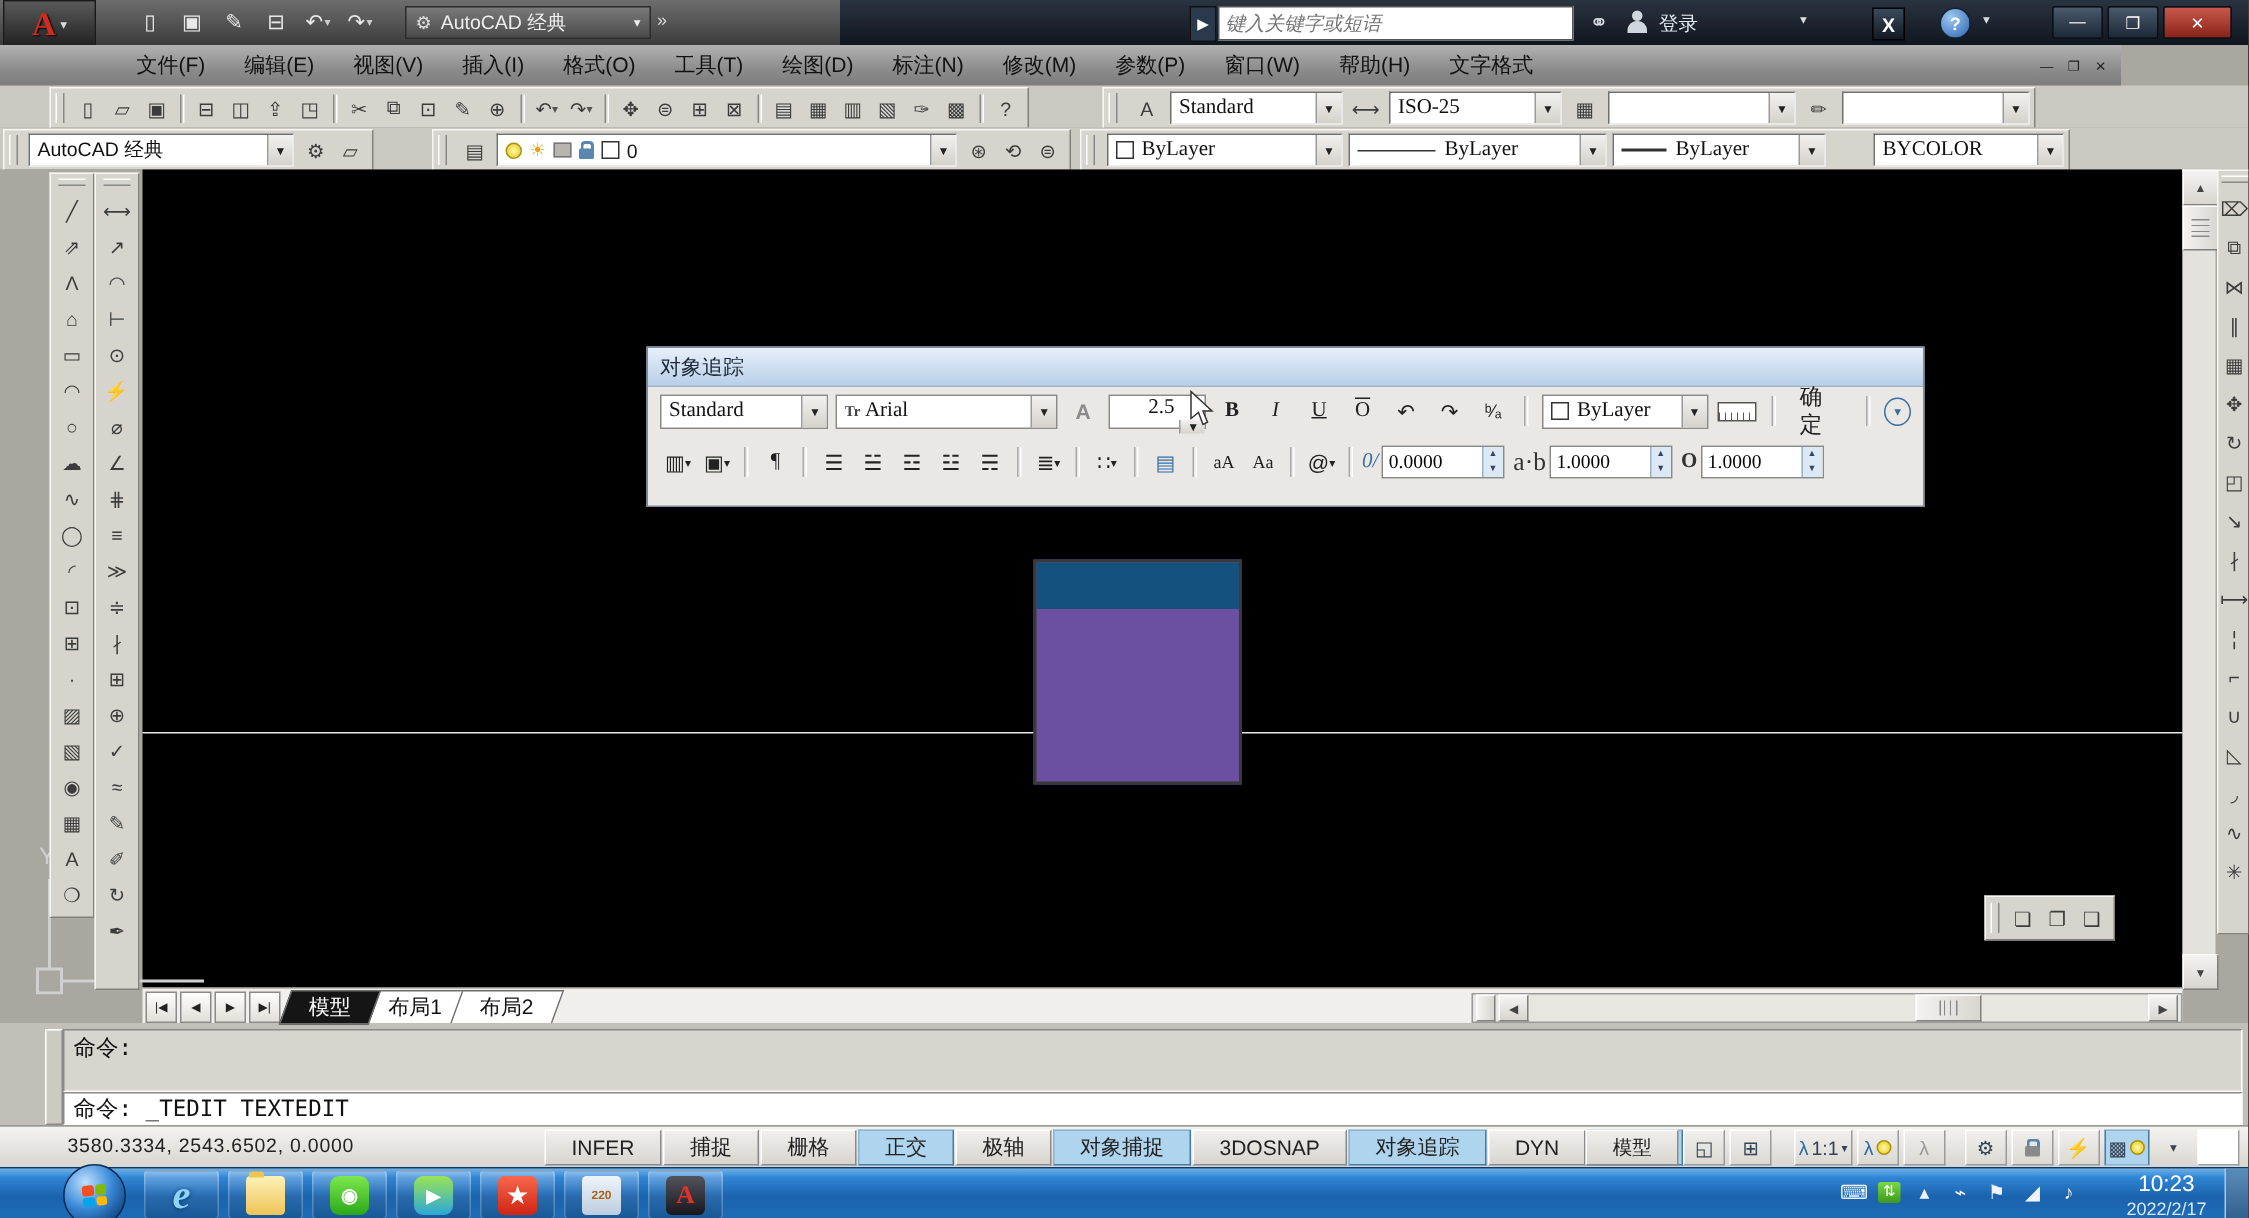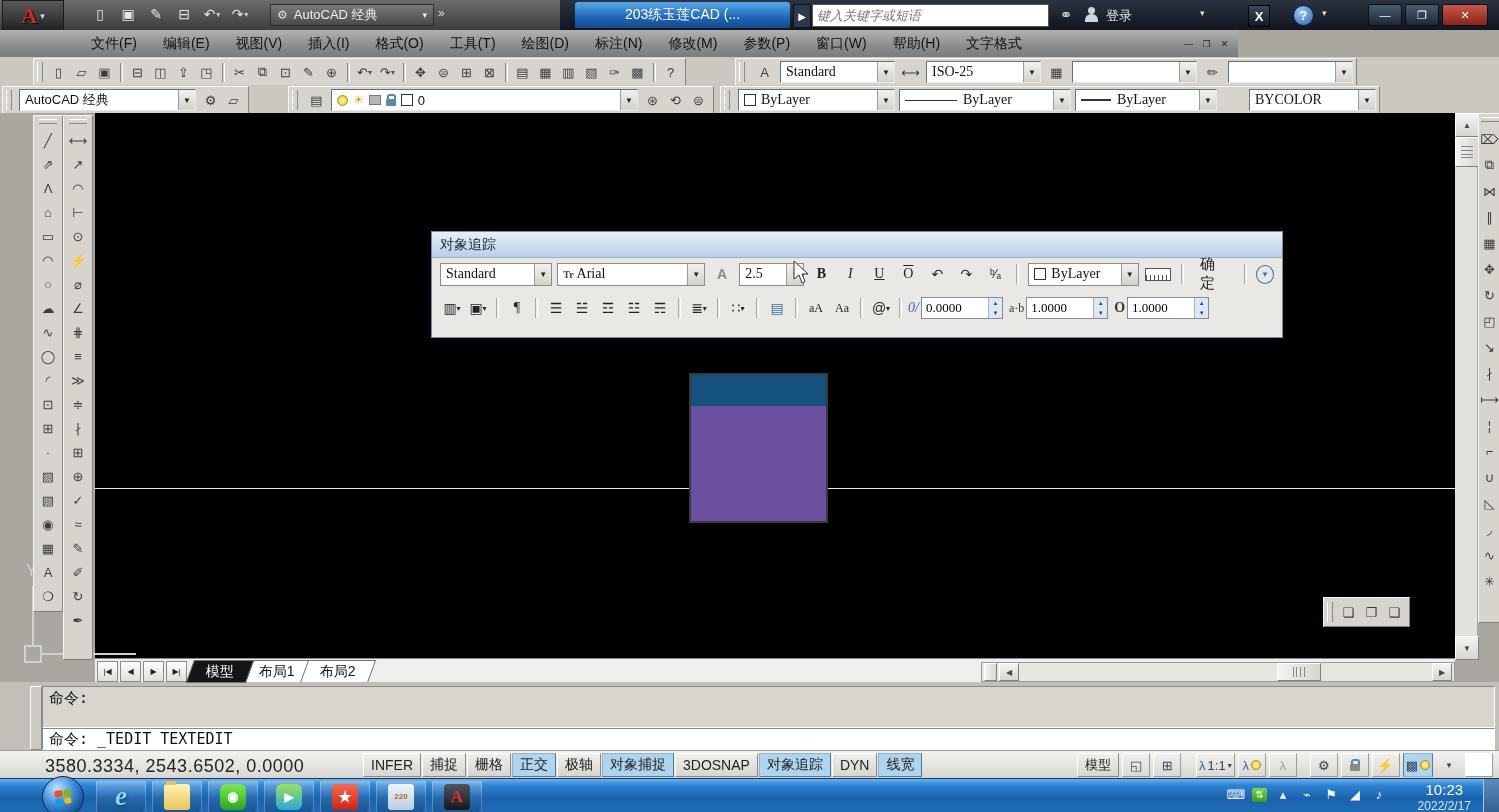--- a/index.html
+++ b/index.html
@@ -41,21 +41,21 @@
   #signin{color:#e4e9f0;font-size:13px;}
   #xchg{width:20px;height:20px;background:linear-gradient(#3a4a5c,#121a24);border:1px solid #000;
         color:#fff;font-weight:bold;font-size:13px;display:flex;align-items:center;justify-content:center;}
   #helpc{width:19px;height:19px;border-radius:50%;background:radial-gradient(circle at 35% 30%,#9ec8f0,#2a64b0);
          border:1px solid #123;color:#fff;font-weight:bold;font-size:12px;display:flex;align-items:center;justify-content:center;}
   .wbtn{width:32px;height:20px;display:inline-flex;align-items:center;justify-content:center;
         color:#fff;font-size:11px;background:linear-gradient(#4a5a6c,#1c2836);border:1px solid #0a1018;border-radius:2px;}
   .wbtn.close{width:44px;background:linear-gradient(#c8584a,#8a2318);}
 
   
-  #menubar{left:0;top:30px;width:1238px;height:27px;background:linear-gradient(#b2b2b2,#8c8c8c 60%,#7c7c7c);
+  #menubar{left:0;top:30px;width:1414px;height:27px;background:linear-gradient(#b2b2b2,#8c8c8c 60%,#7c7c7c);
            border-bottom:1px solid #5a5a5a;}
   .menu-item{height:27px;padding:0 13px;display:flex;align-items:center;font-size:14px;color:#111;}
   .mwbtn{width:15px;height:13px;display:inline-flex;align-items:center;justify-content:center;
          color:#222;font-size:9px;margin-left:3px;}
 
   
   .toolrow{left:0;width:1499px;height:28px;background:#cbc8c1;}
   .tb-strip{display:inline-flex;align-items:center;height:26px;background:#d7d4cd;
             border:1px solid;border-color:#f7f6f4 #84817b #84817b #f7f6f4;padding:0 3px;}
   .hgrip{width:4px;height:20px;margin-right:4px;border-left:1px solid #fff;border-right:1px solid #888;}
@@ -123,23 +123,23 @@
   #cmd-hist{left:42px;top:4px;width:1453px;height:42px;background:#d8d5ce;
             border:1px solid;border-color:#8a8a8a #fff #fff #8a8a8a;
             font-family:"DejaVu Sans Mono",monospace;font-size:15px;color:#111;padding:2px 6px;box-sizing:border-box;line-height:19px;}
   #cmd-input{left:42px;top:46px;width:1453px;height:22px;background:#fff;
             border:1px solid;border-color:#8a8a8a #fff #fff #8a8a8a;
             font-family:"DejaVu Sans Mono",monospace;font-size:15px;color:#111;padding:1px 6px;box-sizing:border-box;}
 
   
   #status{left:0;top:750px;width:1499px;height:28px;background:linear-gradient(#f4f3f0,#d8d5cf);
           border-top:1px solid #9a9a9a;}
-  #coords{left:45px;top:5px;font-size:18px;color:#222;letter-spacing:.5px;}
+  #coords{left:45px;top:5px;font-size:13px;color:#222;letter-spacing:.5px;}
   #toggles{left:363px;top:2px;gap:1px;}
-  .tg{height:22px;padding:0 7px;display:inline-flex;align-items:center;font-size:14px;color:#222;
+  .tg{height:22px;padding:0 17px;display:inline-flex;align-items:center;font-size:14px;color:#222;
       background:linear-gradient(#f0efec,#d8d5cf);border:1px solid;border-color:#fff #8a8a8a #8a8a8a #fff;}
   .tg[data-on="1"]{background:var(--toggle-active,#aed4ee);border-color:#8ab4d4 #4a7ba0 #4a7ba0 #8ab4d4;}
   #sright{right:6px;top:2px;gap:3px;}
   .sic{height:22px;min-width:22px;display:inline-flex;align-items:center;justify-content:center;
        font-size:13px;color:#345;background:linear-gradient(#f0efec,#dcd9d3);
        border:1px solid;border-color:#fff #9a9a9a #9a9a9a #fff;padding:0 2px;}
   .sic.lit{background:var(--toggle-active,#aed4ee);border-color:#8ab4d4 #4a7ba0;}
   .sic .dotbulb{width:8px;height:8px;border-radius:50%;background:radial-gradient(#fff9a8,#e9c519);border:1px solid #a8920a;margin-left:2px;}
 
   
@@ -214,23 +214,20 @@
         <span class="qicon">⊟</span>
         <span class="qicon" data-dd="1">↶</span>
         <span class="qicon" data-dd="1">↷</span>
       </div>
     <div id="ws-switch" class="abs flex" style="left:270px;top:4px;width:150px;">
       <span class="gear">⚙</span>
       <span>AutoCAD 经典</span>
       <span class="arr" style="margin-left:auto">▾</span>
     </div>
     <span class="abs chev" style="left:438px;top:6px;">»</span>
-    <div id="doc-title" class="abs">
-      <span>203练玉莲CAD (...</span>
-    </div>
     <div id="title-expand" class="abs">
       <span>▶</span>
     </div>
     <div id="search-box" class="abs">
       <input placeholder="键入关键字或短语" style="">
     </div>
     <span class="abs ic-dark" style="left:1055px;top:6px;">⚭</span>
     <span class="abs person" style="left:1085px;top:7px;"></span>
     <span id="signin" class="abs" style="left:1106px;top:7px;">登录</span>
     <span class="abs chev" style="left:1200px;top:8px;font-size:9px;">▾</span>
@@ -562,21 +559,21 @@
       <span class="combo dcombo serif" style="width:112px;">
         <span>Standard</span>
         <span class="cArrow">▼</span>
       </span>
       <span class="combo dcombo serif" style="width:150px;gap:3px;">
         <span style="font-size:10px;font-weight:bold;color:#444;">Tr</span>
         <span>Arial</span>
         <span class="cArrow">▼</span>
       </span>
       <span class="dbtn" style="color:#8a8a8a;font-weight:bold;">A</span>
-      <span class="combo dcombo serif" style="width:62px;">
+      <span class="combo dcombo serif" style="width:62px;flex-direction:column;">
         <span>2.5</span>
         <span class="cArrow">▼</span>
       </span>
       <span class="dbtn serif" style="font-weight:bold;">B</span>
       <span class="dbtn serif" style="font-style:italic;">I</span>
       <span class="dbtn serif" style="text-decoration:underline;">U</span>
       <span class="dbtn serif" style="text-decoration:overline;">O</span>
       <span class="dbtn">↶</span>
       <span class="dbtn">↷</span>
       <span class="dbtn" style="font-size:12px;">ᵇ⁄ₐ</span>
@@ -638,21 +635,21 @@
       </span>
       <span class="dsep"></span>
       <span class="serif" style="font-style:italic;color:#3a6ea5;font-size:14px;">0/</span>
       <span class="spin" style="width:76px;">
         <span>0.0000</span>
         <span class="arrows">
             <i>▲</i>
             <i>▼</i>
           </span>
       </span>
-      <span class="serif" style="font-size:12px;color:#333;margin-left:4px;">a·b</span>
+      <span class="serif" style="font-size:17px;color:#333;margin-left:4px;">a·b</span>
       <span class="spin" style="width:76px;">
         <span>1.0000</span>
         <span class="arrows">
             <i>▲</i>
             <i>▼</i>
           </span>
       </span>
       <span class="serif" style="font-size:14px;font-weight:bold;color:#333;margin-left:4px;">O</span>
       <span class="spin" style="width:76px;">
         <span>1.0000</span>

